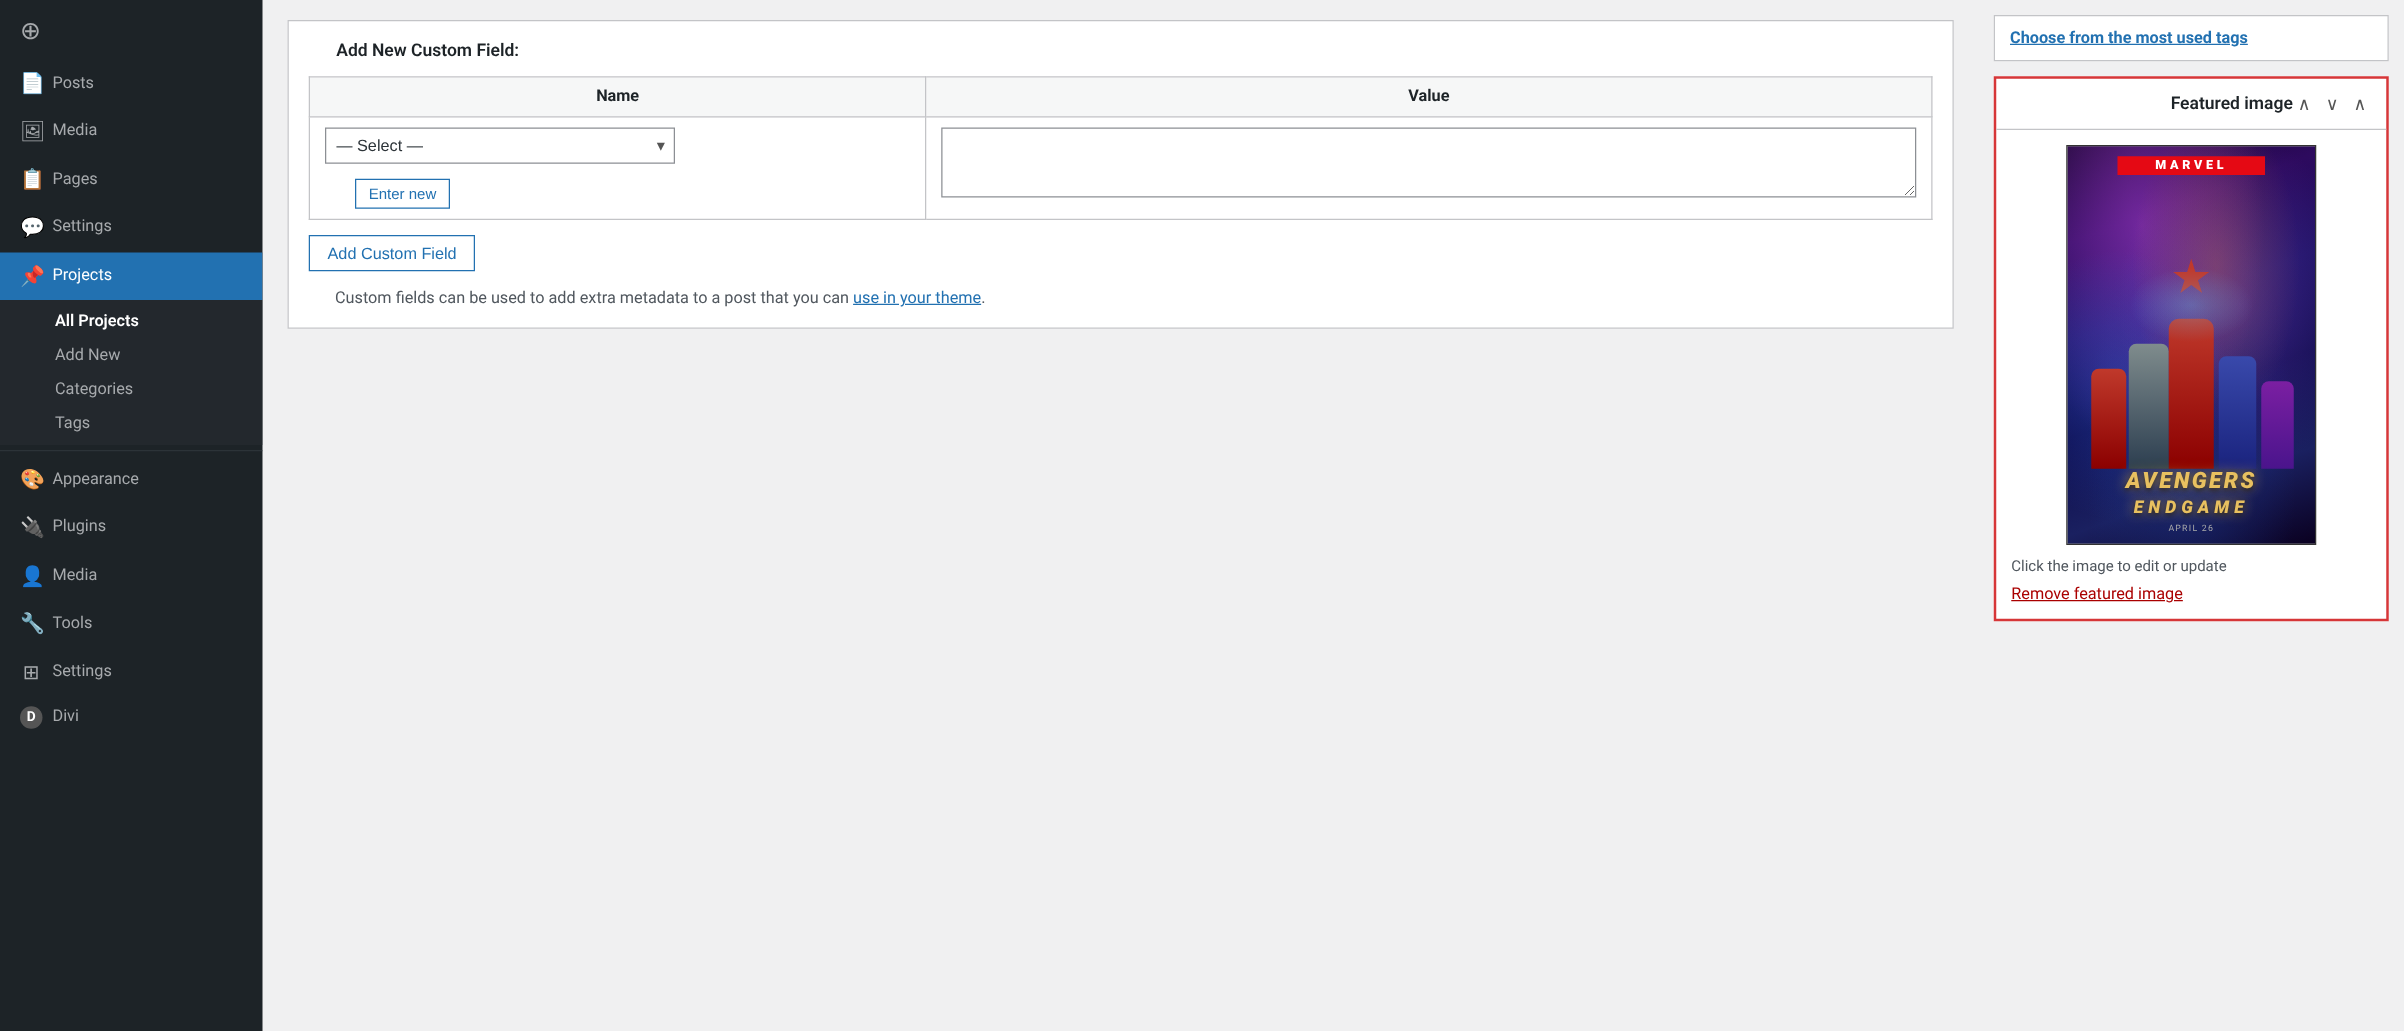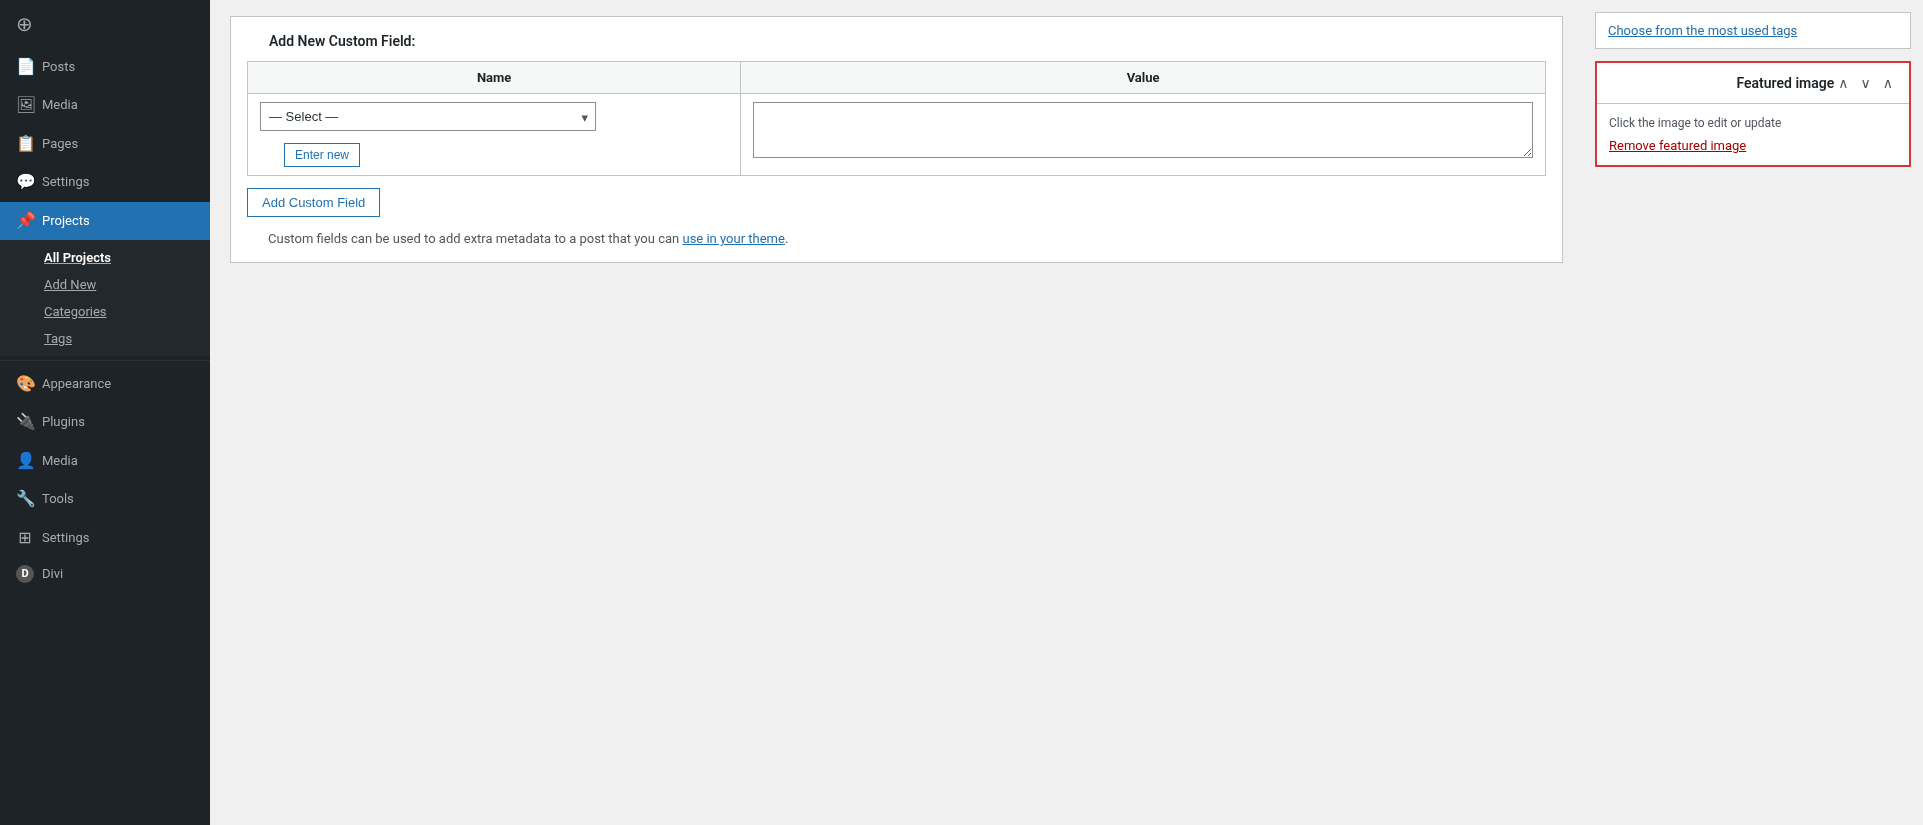--- a/index.html
+++ b/index.html
@@ -30,21 +30,21 @@
       gap: 8px;
       padding: 8px 16px;
       cursor: pointer;
       color: #a7aaad;
       font-size: 13px;
       line-height: 1.4;
       text-decoration: none;
     }
     .sidebar-item.active { background: #2271b1; color: #fff; }
     .sidebar-item .icon { width: 18px; text-align: center; font-size: 16px; }
-    .sidebar-submenu { background: #23282d; padding: 4px 0; text-decoration: underline; }
+    .sidebar-submenu { background: #23282d; padding: 4px 0; }
     .sidebar-submenu .sub-item {
       display: block;
       padding: 6px 16px 6px 44px;
       color: #a7aaad;
       cursor: pointer;
       font-size: 13px;
     }
     .sidebar-submenu .sub-item.active { color: #fff; font-weight: 600; }
     .sidebar-divider { height: 1px; background: #2c3338; margin: 4px 0; }
 
@@ -99,21 +99,21 @@
       font-weight: 700;
       color: #1d2327;
       font-size: 13px;
     }
     .cf-table td {
       border: 1px solid #c3c4c7;
       padding: 8px 12px;
       vertical-align: top;
     }
     .cf-select {
-      width: 336px;
+      width: 280px;
       padding: 6px 8px;
       border: 1px solid #8c8f94;
       background: #fff;
       font-size: 13px;
       color: #2c3338;
       appearance: none;
       cursor: pointer;
     }
     .cf-select-container {
       position: relative;
@@ -167,20 +167,21 @@
 
     .tags-link {
       display: block;
       color: #2271b1;
       text-decoration: underline;
       font-size: 13px;
       margin-bottom: 12px;
       background: #fff;
       border: 1px solid #c3c4c7;
       padding: 10px 12px;
+      font-weight: bold;
     }
 
     
     .featured-image-box {
       background: #fff;
       border: 2px solid #d63638;
       padding: 0;
     }
     .fi-header {
       display: flex;
@@ -444,19 +445,38 @@
       <div class="featured-image-box">
         <div class="fi-header">
           <span class="fi-title">Featured image</span>
           <div class="fi-controls">
             <button class="fi-ctrl-btn">∧</button>
             <button class="fi-ctrl-btn">∨</button>
             <button class="fi-ctrl-btn">∧</button>
           </div>
         </div>
         <div class="fi-body">
+          <div class="fi-image-container">
+
+            <div class="avengers-poster">
+              <div class="poster-overlay"></div>
+              <div class="poster-marvel">MARVEL</div>
+
+              <div class="char-group">
+                <div class="char c1"></div>
+                <div class="char c2"></div>
+                <div class="char c3"></div>
+                <div class="char c4"></div>
+                <div class="char c5"></div>
+              </div>
+              <div class="star-badge"></div>
+              <div class="poster-glow"></div>
+              <div class="poster-title">AVENGERS<br><span style="font-size:14px;letter-spacing:4px;">ENDGAME</span></div>
+              <div class="poster-subtitle">APRIL 26</div>
+            </div>
+          </div>
           <p class="fi-click-text">Click the image to edit or update</p>
           <a href="#" class="fi-remove-link">Remove featured image</a>
         </div>
       </div>
     </div>
   </div>
 </div>
 
 </body></html>

